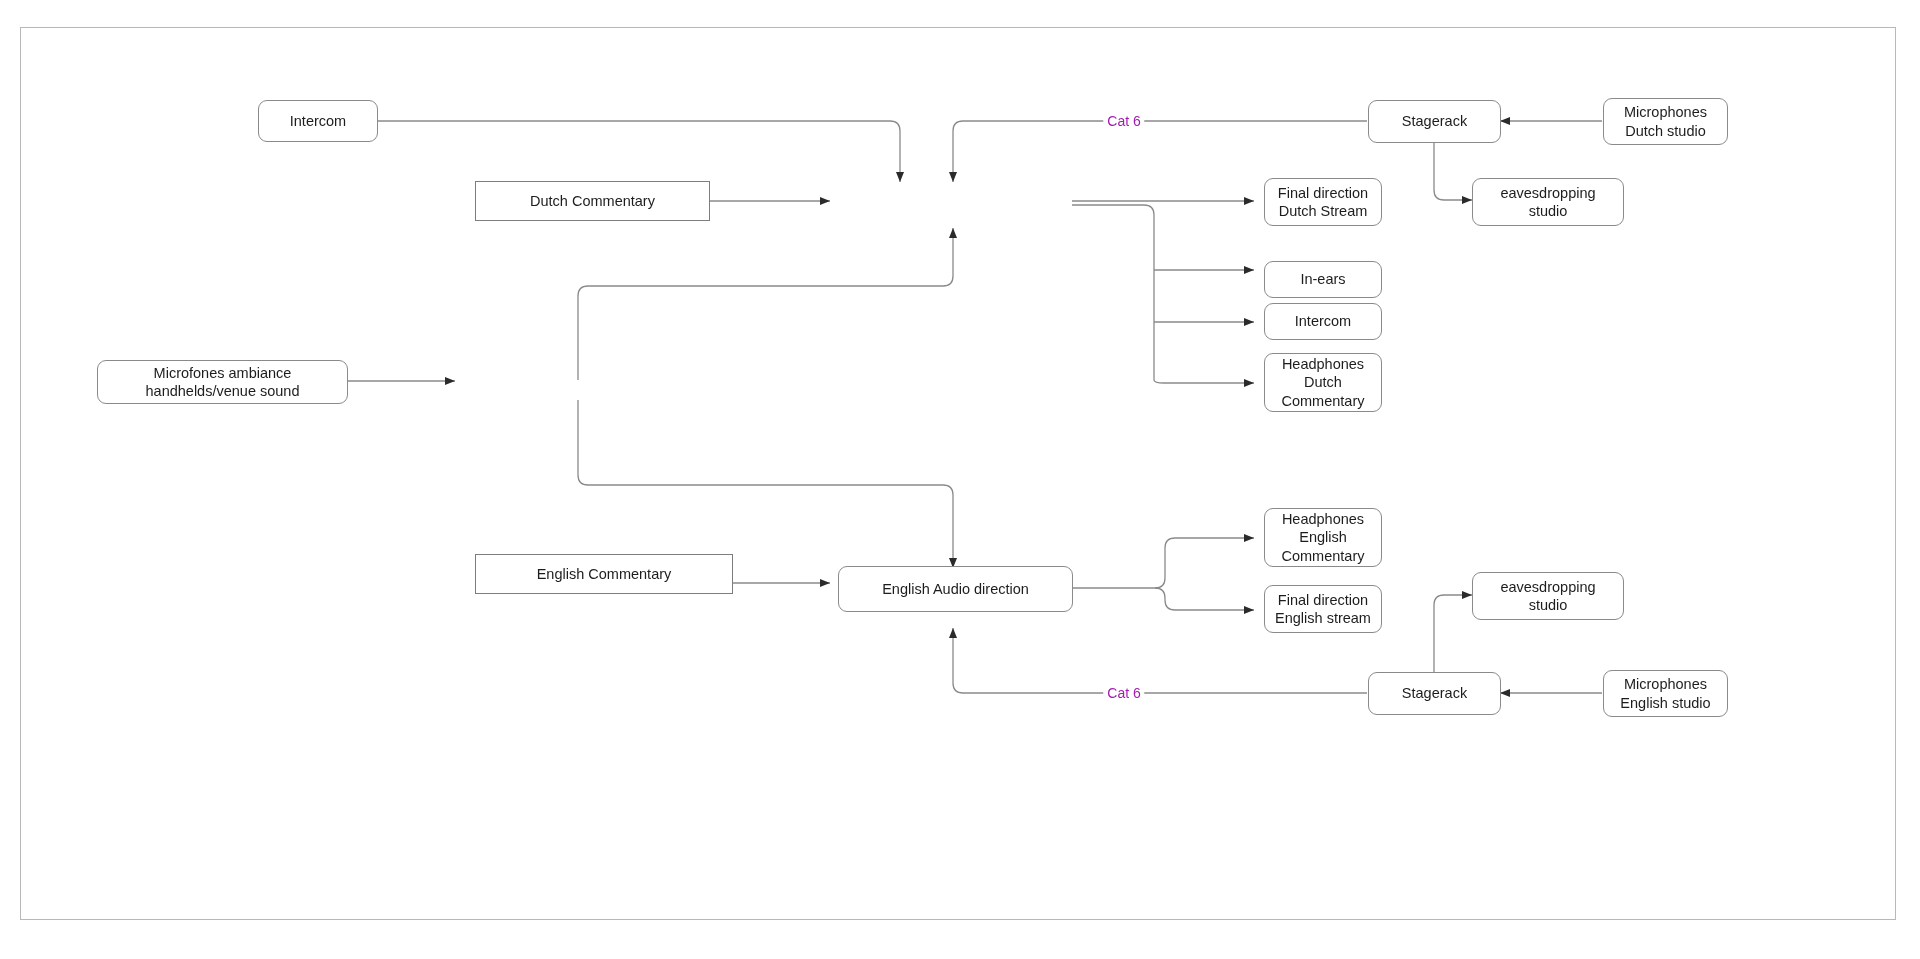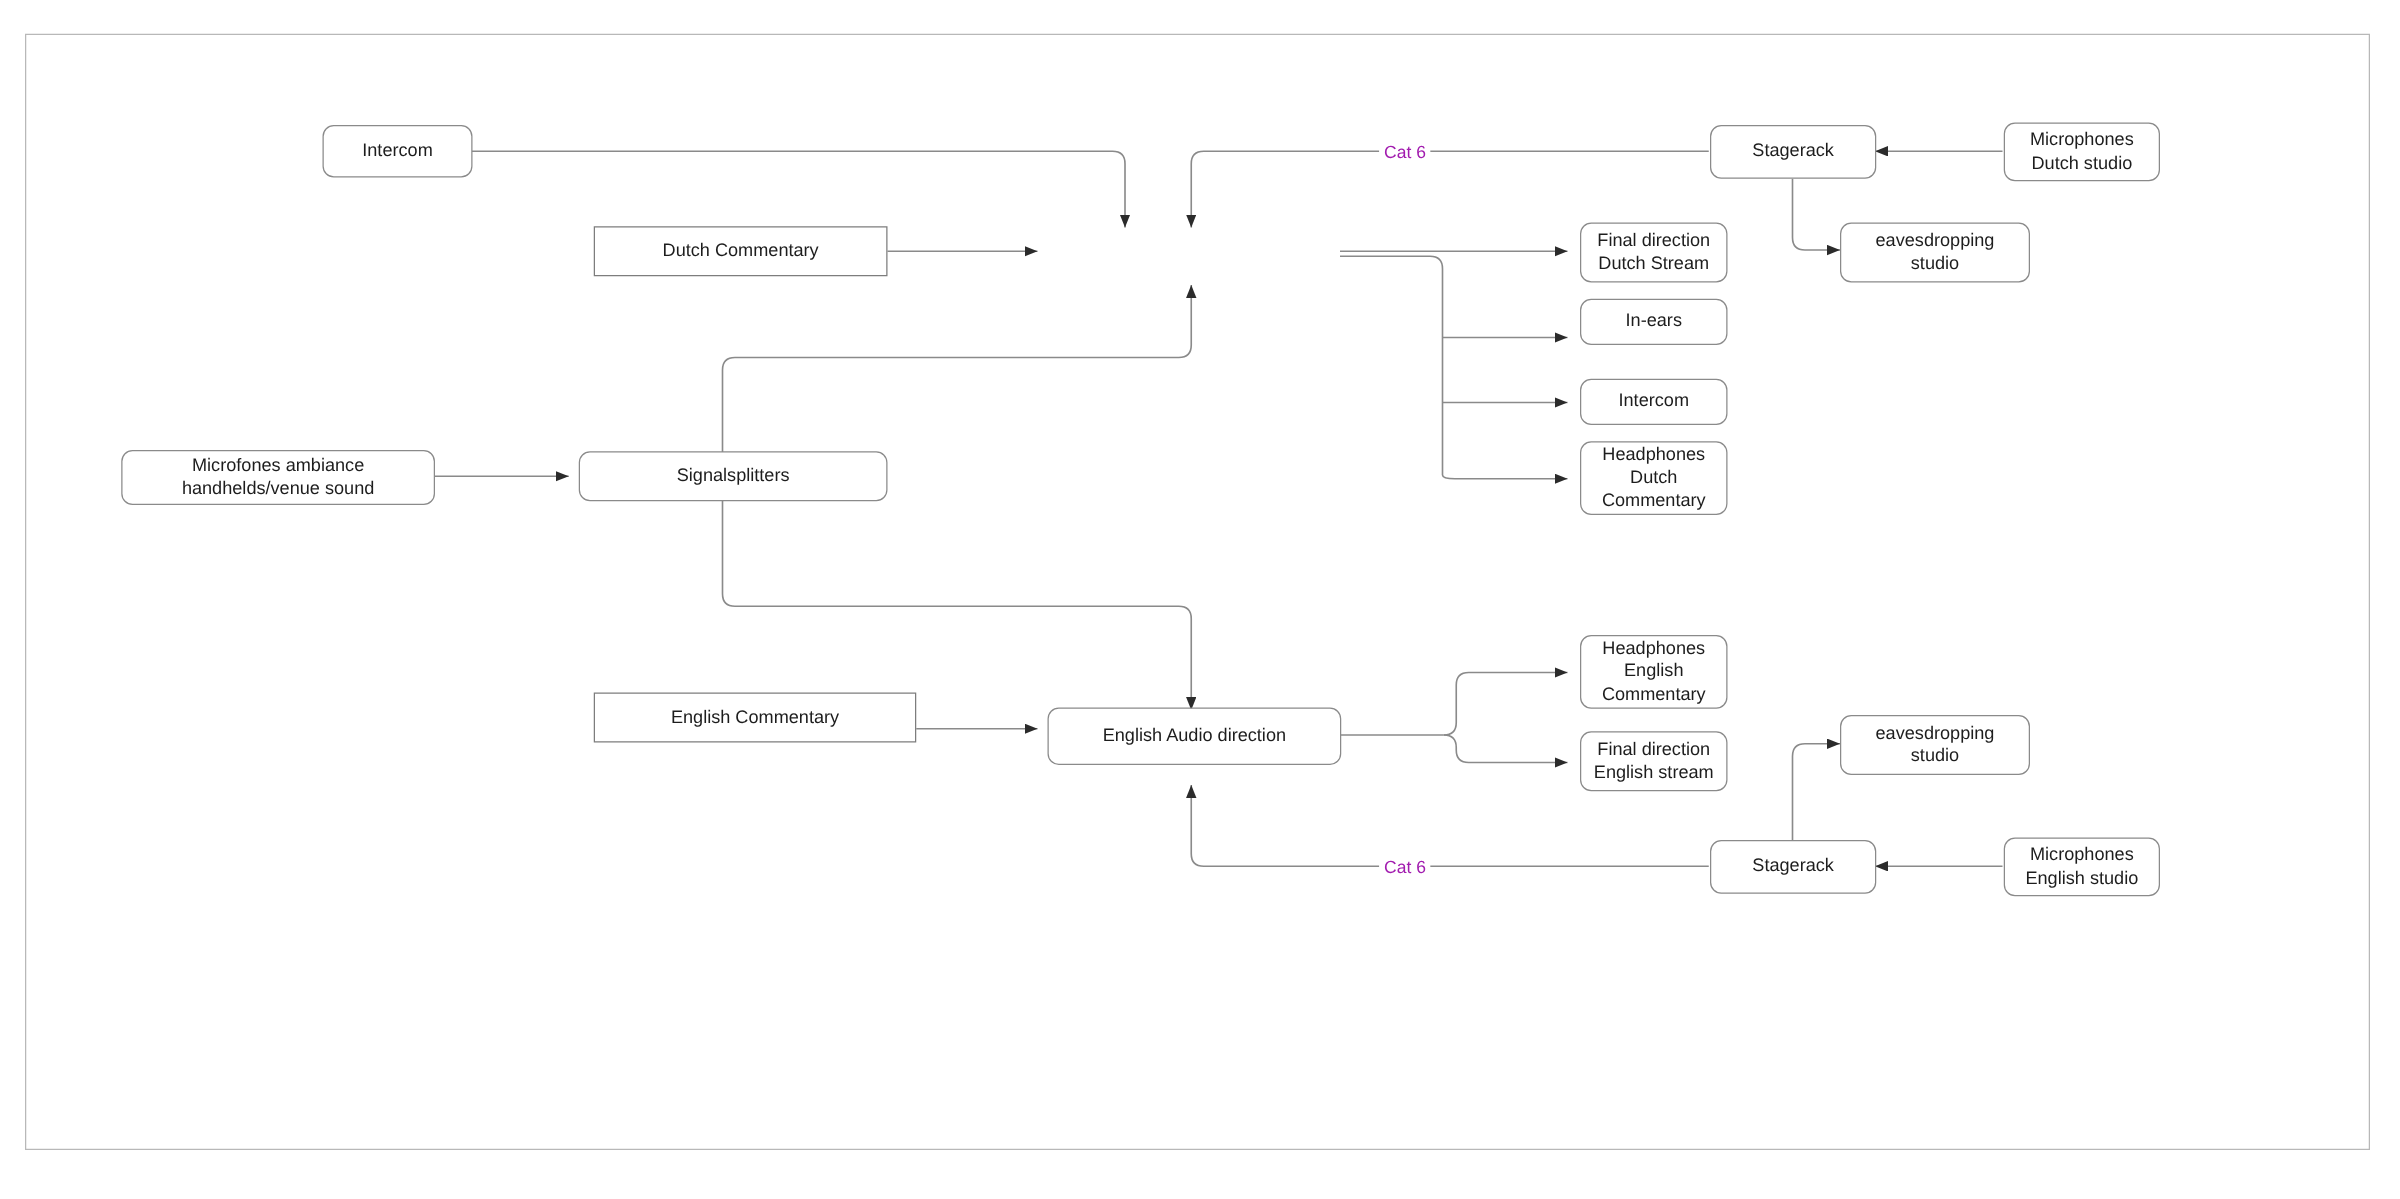--- a/index.html
+++ b/index.html
@@ -92,42 +92,39 @@
   <div class="node rounded" style="left:1472px;top:178px;width:152px;height:48px;white-space:pre-line;">
     <span>eavesdropping
 studio</span>
   </div>
 
   <div class="node rounded" style="left:1264px;top:178px;width:118px;height:48px;white-space:pre-line;">
     <span>Final direction
 Dutch Stream</span>
   </div>
 
-  <div class="node rounded" style="left:1264px;top:239px;width:118px;height:37px;">
+  <div class="node rounded" style="left:1264px;top:261px;width:118px;height:37px;">
     <span>In-ears</span>
   </div>
 
   <div class="node rounded" style="left:1264px;top:303px;width:118px;height:37px;">
     <span>Intercom</span>
   </div>
 
   <div class="node rounded" style="left:1264px;top:353px;width:118px;height:59px;white-space:pre-line;">
     <span>Headphones
 Dutch
 Commentary</span>
   </div>
 
   <div class="node rounded" style="left:97px;top:360px;width:251px;height:44px;white-space:pre-line;">
     <span>Microfones ambiance
 handhelds/venue sound</span>
   </div>
 
-  <div class="node rounded" style="left:463px;top:361px;width:247px;height:40px;">
-    <span>Signalsplitters</span>
-  </div>
 
   <div class="node sharp" style="left:475px;top:554px;width:258px;height:40px;">
     <span>English Commentary</span>
   </div>
 
   <div class="node rounded" style="left:838px;top:566px;width:235px;height:46px;">
     <span>English Audio direction</span>
   </div>
 
   <div class="node rounded" style="left:1264px;top:508px;width:118px;height:59px;white-space:pre-line;">

